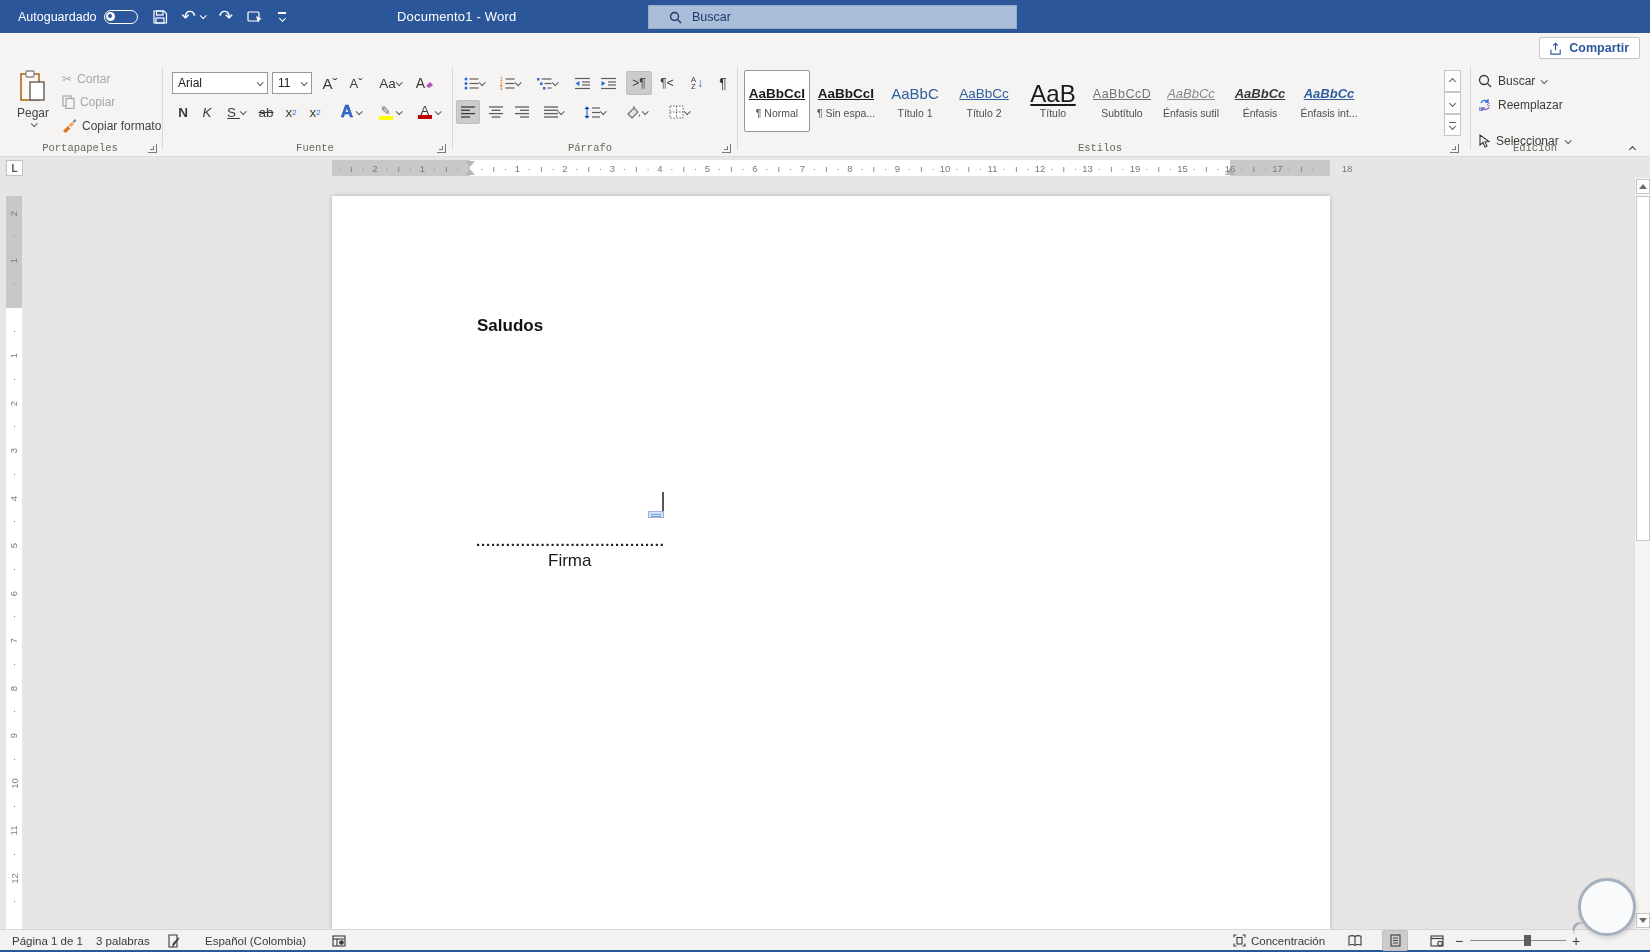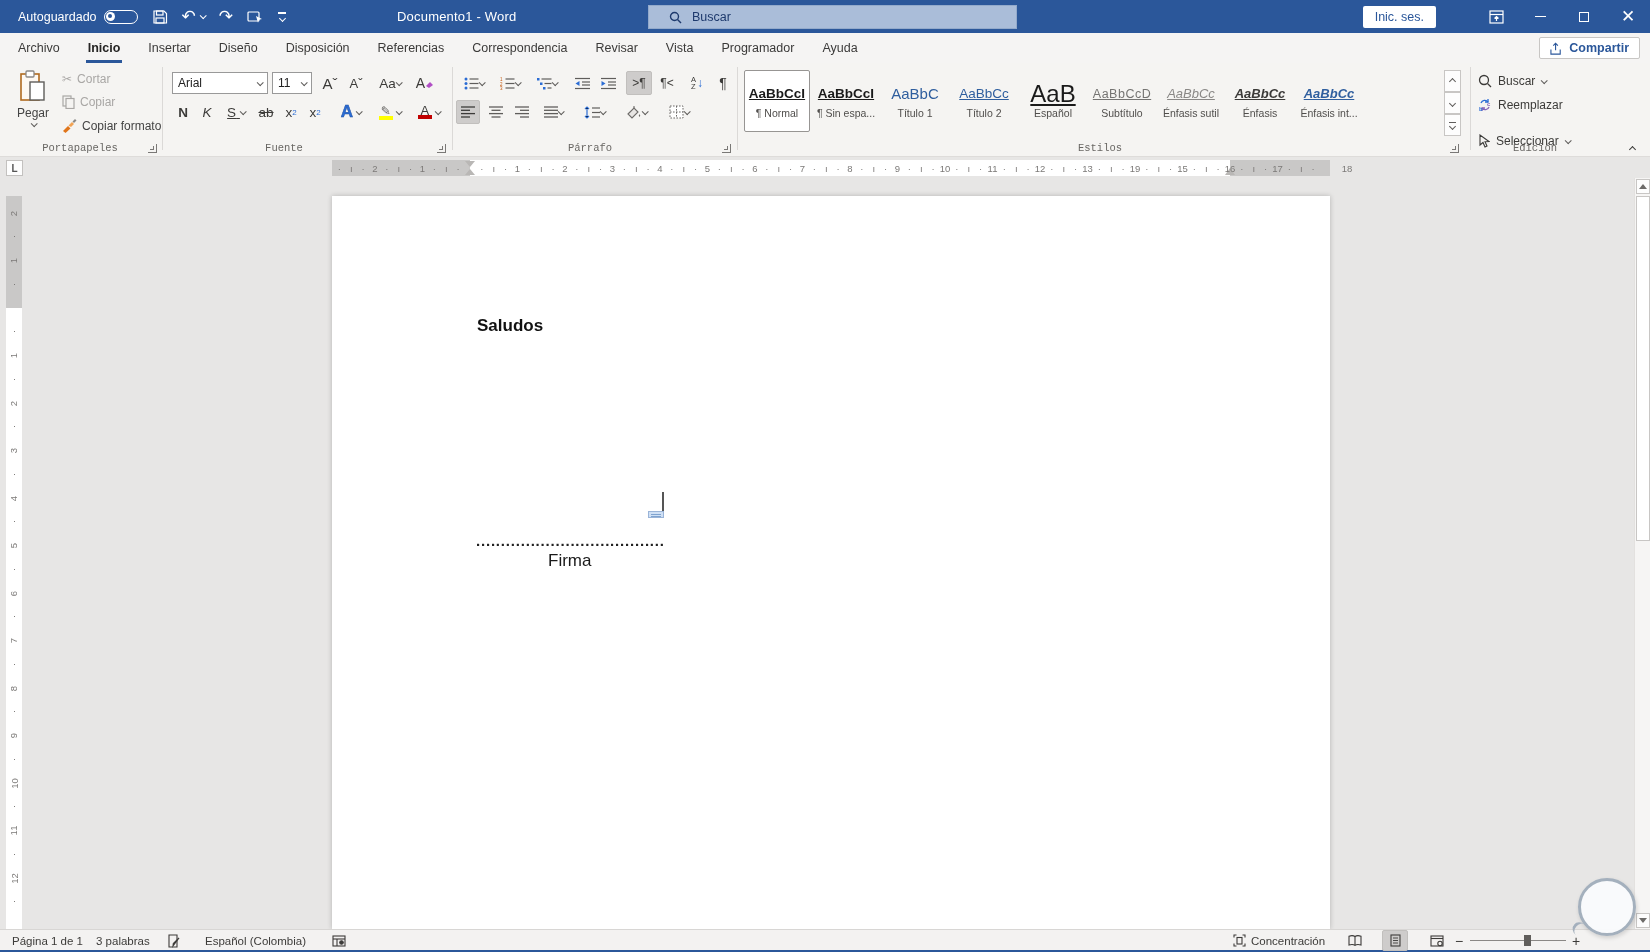--- a/index.html
+++ b/index.html
@@ -148,53 +148,23 @@
   <div class="doc-title">Documento1 - Word</div>
 
   <div class="search-box">
     <svg width="13" height="13" viewBox="0 0 13 13" fill="none" stroke="#1e3a6d" stroke-width="1.4">
       <circle cx="5.5" cy="5.5" r="4"></circle>
         <path d="M8.5 8.5 L12 12"></path>
     </svg>
     <span>Buscar</span>
   </div>
 
-  <div class="tb-right">
-    <span class="signin">Inic. ses.</span>
-    <span class="winbtn">
-      <svg width="15" height="14" viewBox="0 0 15 14" fill="none" stroke="#fff" stroke-width="1.2">
-        <rect x="1" y="1" width="13" height="12"></rect>
-          <path d="M1 4.5 h13"></path>
-          <path d="M7.5 11 V6.5 M5.5 8.5 l2 -2 2 2"></path>
-      </svg>
-    </span>
-    <span class="winbtn">
-        <span class="minglyph"></span>
-      </span>
-    <span class="winbtn">
-        <span class="maxglyph"></span>
-      </span>
-    <span class="winbtn closeglyph">✕</span>
-  </div>
 </div>
 
 <div class="tabsrow">
-  <div class="tabs" id="tabs">
-      <div class="tab">Archivo</div>
-      <div class="tab active">Inicio</div>
-      <div class="tab">Insertar</div>
-      <div class="tab">Diseño</div>
-      <div class="tab">Disposición</div>
-      <div class="tab">Referencias</div>
-      <div class="tab">Correspondencia</div>
-      <div class="tab">Revisar</div>
-      <div class="tab">Vista</div>
-      <div class="tab">Programador</div>
-      <div class="tab">Ayuda</div>
-    </div>
   <div class="share-btn">
     <svg width="13" height="13" viewBox="0 0 14 14" fill="none" stroke="#2b579a" stroke-width="1.2">
       <path d="M1 8 V13 H11 V8"></path>
         <path d="M6 9 V1.5 M3.5 4 L6 1.5 8.5 4"></path>
     </svg>
     <span>Compartir</span>
   </div>
 </div>
 
 <div class="ribbon">
@@ -278,21 +248,21 @@
       <span style="font-size:12px;color:#5f5d5b;">✎</span>
         <span class="ubar" style="background:#ffff00;"></span>
     </span>&nbsp;<span class="chev"></span>
   </div>
   <div class="ibtn" style="position:absolute;left:412px;top:38px;width:34px;height:22px;">
     <span style="display:flex;flex-direction:column;align-items:center;">
       <span class="fmt" style="font-size:13px;line-height:12px;">A</span>
         <span class="ubar" style="background:#c00000;"></span>
     </span>&nbsp;<span class="chev"></span>
   </div>
-  <div class="grouplabel" style="left:224px;width:120px;">Fuente</div>
+  <div class="grouplabel" style="left:255px;width:120px;">Fuente</div>
   <div class="launcher" style="left:437px;"></div>
   <div class="gsep" style="left:452px;"></div>
 
   <div class="ibtn" style="position:absolute;left:458px;top:9px;width:32px;height:22px;">
     <svg width="15" height="13" viewBox="0 0 15 13">
       <circle cx="2" cy="2" r="1.5" fill="#2b6cd4"></circle>
         <circle cx="2" cy="6.5" r="1.5" fill="#2b6cd4"></circle>
         <circle cx="2" cy="11" r="1.5" fill="#2b6cd4"></circle>
       <g stroke="#5f5d5b" stroke-width="1.2">
           <path d="M5.5 2 h9"></path>
@@ -451,21 +421,21 @@
       <div class="chip">
         <div class="sample st-h1">AaBbC</div>
         <div class="slabel">Título 1</div>
       </div>
       <div class="chip">
         <div class="sample st-h2">AaBbCc</div>
         <div class="slabel">Título 2</div>
       </div>
       <div class="chip">
         <div class="sample st-title">AaB</div>
-        <div class="slabel">Español</div>
+        <div class="slabel">Título</div>
       </div>
       <div class="chip">
         <div class="sample st-subtitle">AaBbCcD</div>
         <div class="slabel">Subtítulo</div>
       </div>
       <div class="chip">
         <div class="sample st-subtle">AaBbCc</div>
         <div class="slabel">Énfasis sutil</div>
       </div>
       <div class="chip">

